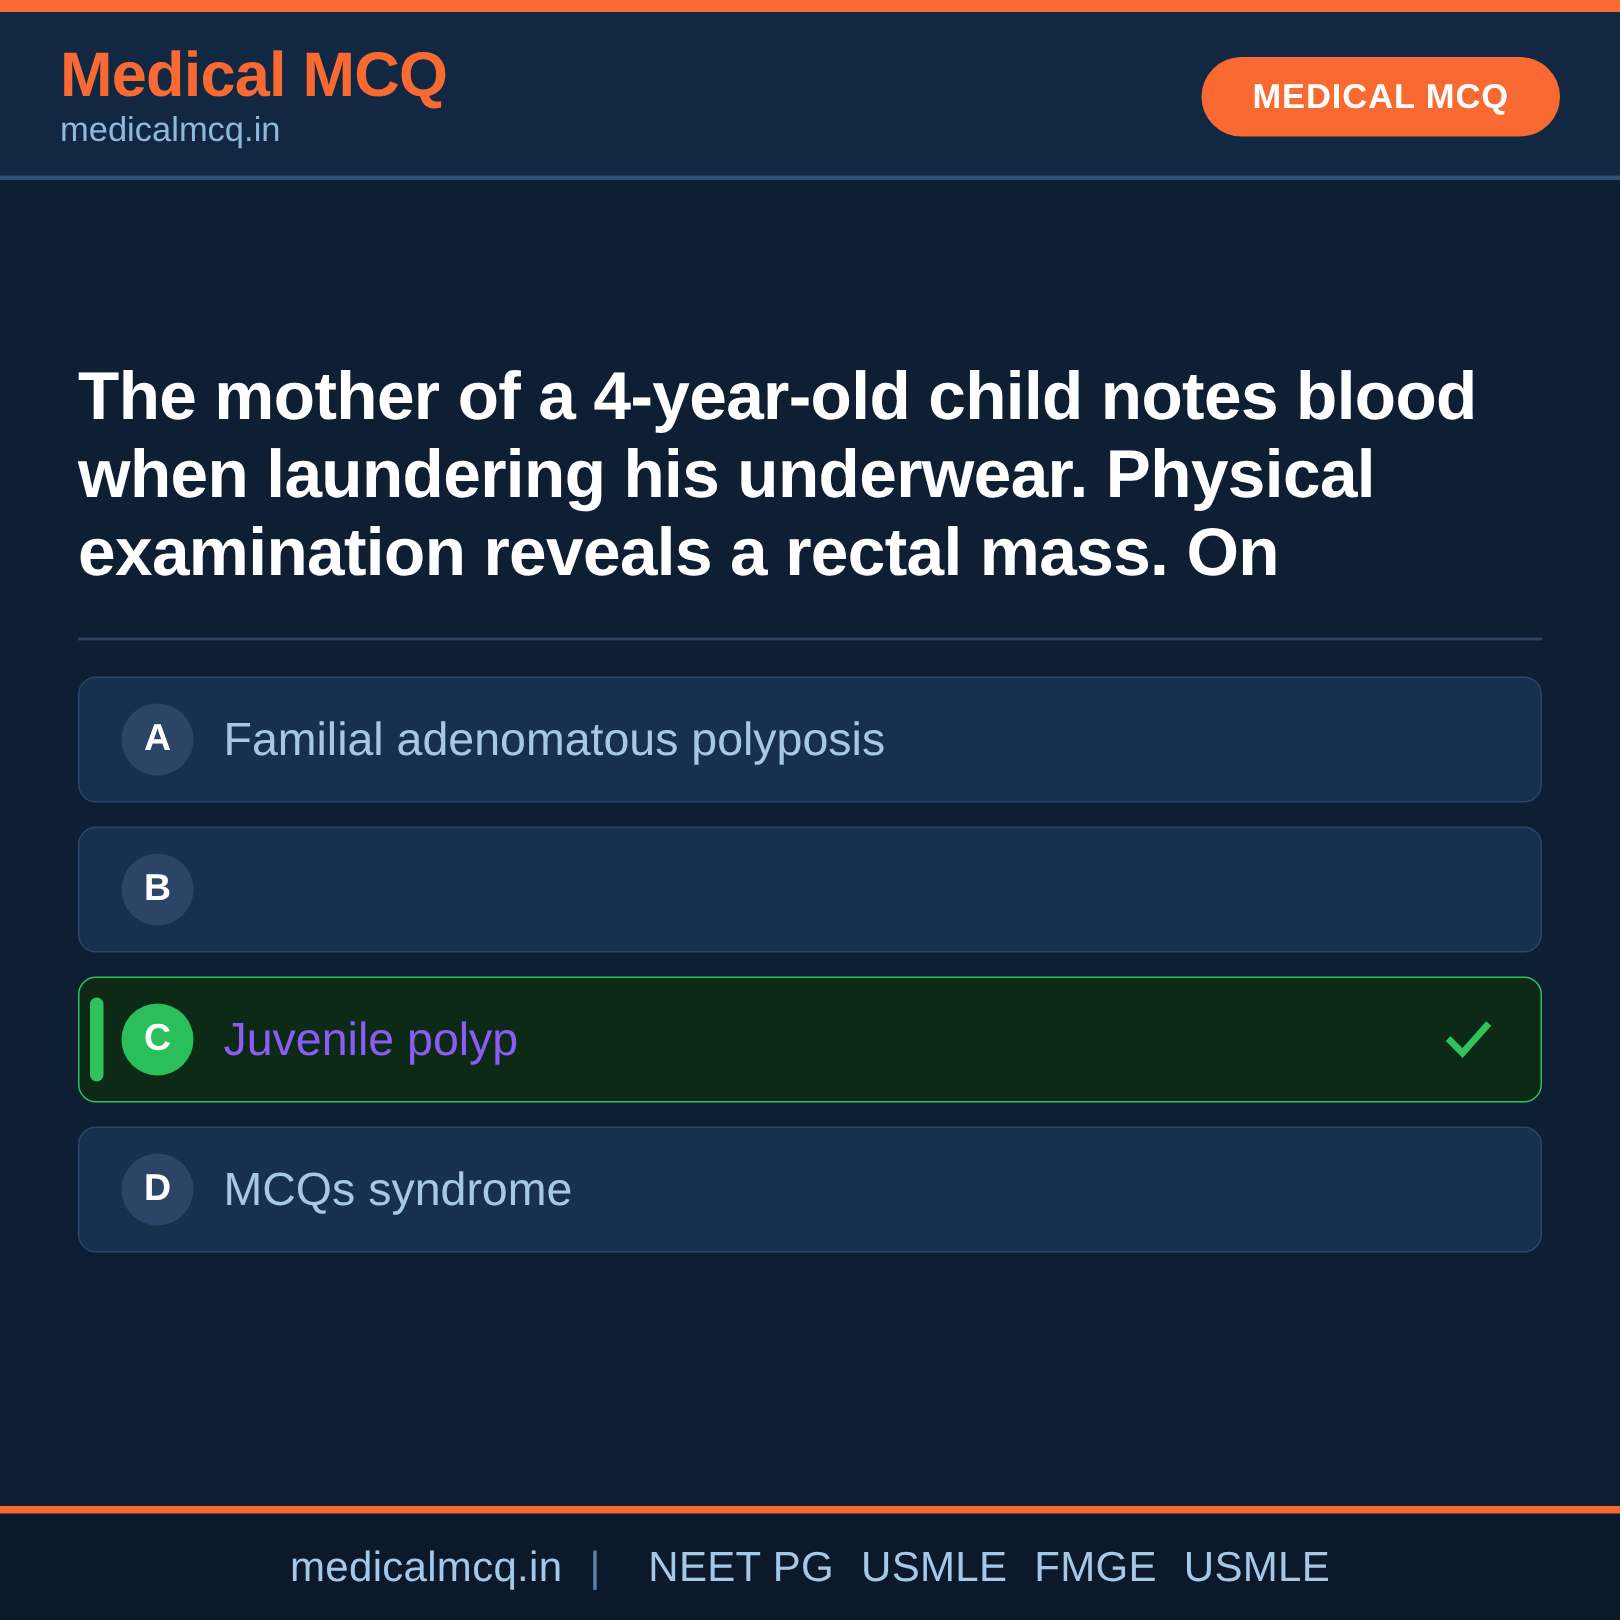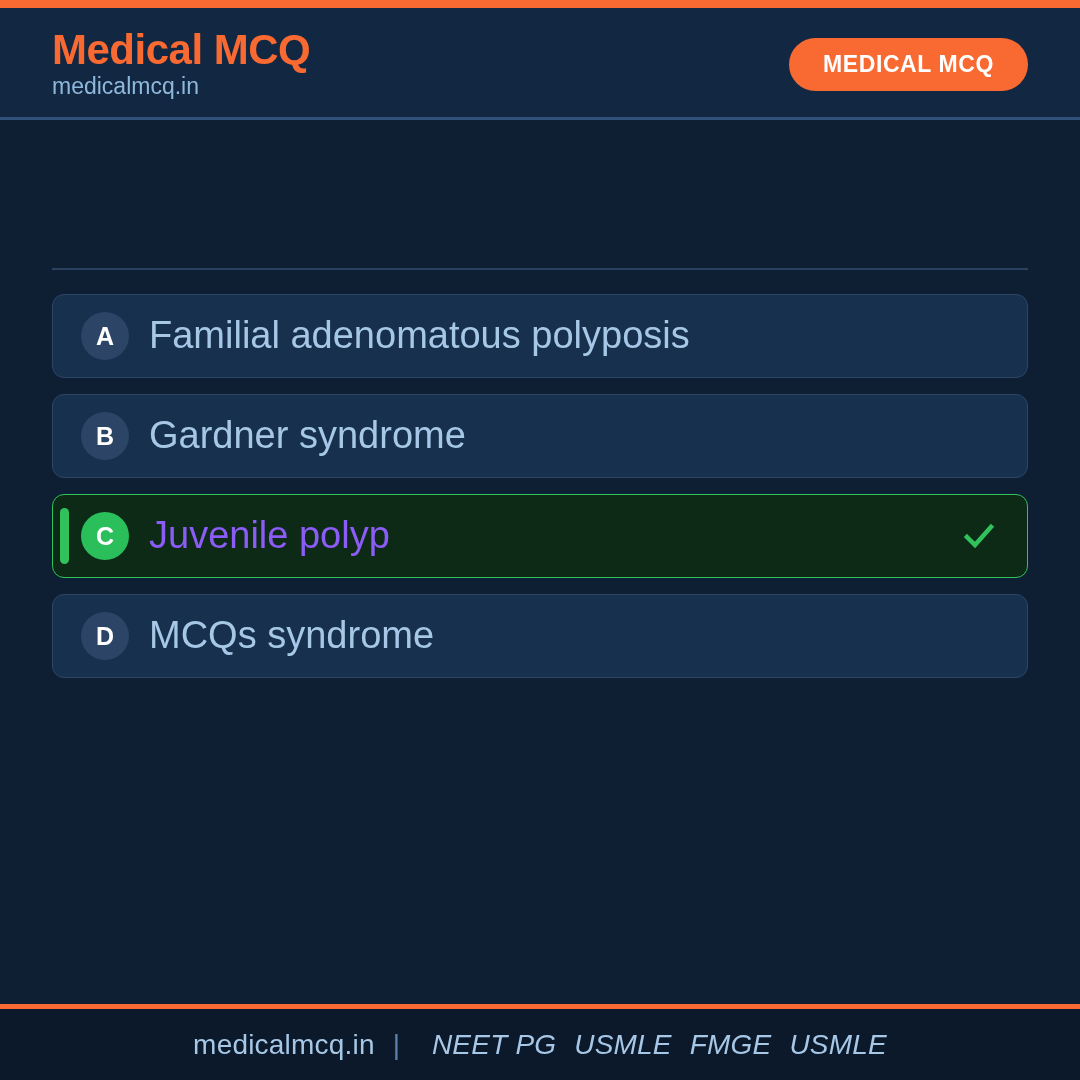--- a/index.html
+++ b/index.html
@@ -34,21 +34,21 @@
   .header {
     flex: 0 0 auto;
     height: 112px;
     background: #122741;
     border-bottom: 3px solid #2d4straight;
     border-bottom: 3px solid #2d4straight;
     box-sizing: border-box;
     display: flex;
     align-items: center;
     justify-content: space-between;
-    padding: 0 52px;
+    padding: 0 40px;
     position: relative;
   }
   .header::after {
     content: "";
     position: absolute;
     left: 0; right: 0; bottom: 0;
     height: 3px;
     background: #31507a;
   }
   .brand {
@@ -139,21 +139,21 @@
     color: #ffffff;
     font-size: 25px;
     font-weight: bold;
     display: flex;
     align-items: center;
     justify-content: center;
     margin-right: 20px;
   }
   .option-text {
     color: #a7c7e6;
-    font-size: 38px;
+    font-size: 31px;
     line-height: 1.2;
     flex: 1 1 auto;
   }
   .option-check {
     flex: 0 0 auto;
     width: 40px;
     height: 40px;
     display: none;
     align-items: center;
     justify-content: center;
@@ -205,54 +205,53 @@
     white-space: nowrap;
   }
   .footer-sep {
     color: #5b82ab;
     font-size: 28px;
     padding: 0 18px;
   }
   .footer-exams {
     display: inline-flex;
     gap: 18px;
-    font-style: italic;
   }
 </style>
 </head>
 <body>
 
 <div class="page">
 
   <div class="top-accent"></div>
 
   <div class="header">
     <div class="brand">
       <div class="brand-title">Medical MCQ</div>
       <div class="brand-sub">medicalmcq.in</div>
     </div>
     <div class="header-badge">MEDICAL MCQ</div>
   </div>
 
   <div class="body">
+    <div class="question">The mother of a 4-year-old child notes blood when laundering his underwear. Physical examination reveals a rectal mass. On</div>
     <div class="divider"></div>
 
     <div class="options">
 
       <div class="option">
 
         <span class="option-badge">A</span>
         <span class="option-text">Familial adenomatous polyposis</span>
 
       </div>
 
       <div class="option">
 
         <span class="option-badge">B</span>
-        <span class="option-text">Gardner syndrome</span>
 
       </div>
 
       <div class="option correct">
         <span class="accent-bar"></span>
         <span class="option-badge">C</span>
         <span class="option-text">Juvenile polyp</span>
         <span class="option-check">
           <svg width="40" height="40" viewBox="0 0 40 40" aria-hidden="true">
             <path d="M8 21 L16 29 L32 11" fill="none" stroke="#31c25c" stroke-width="4.5" stroke-linecap="square" stroke-linejoin="miter"></path>

